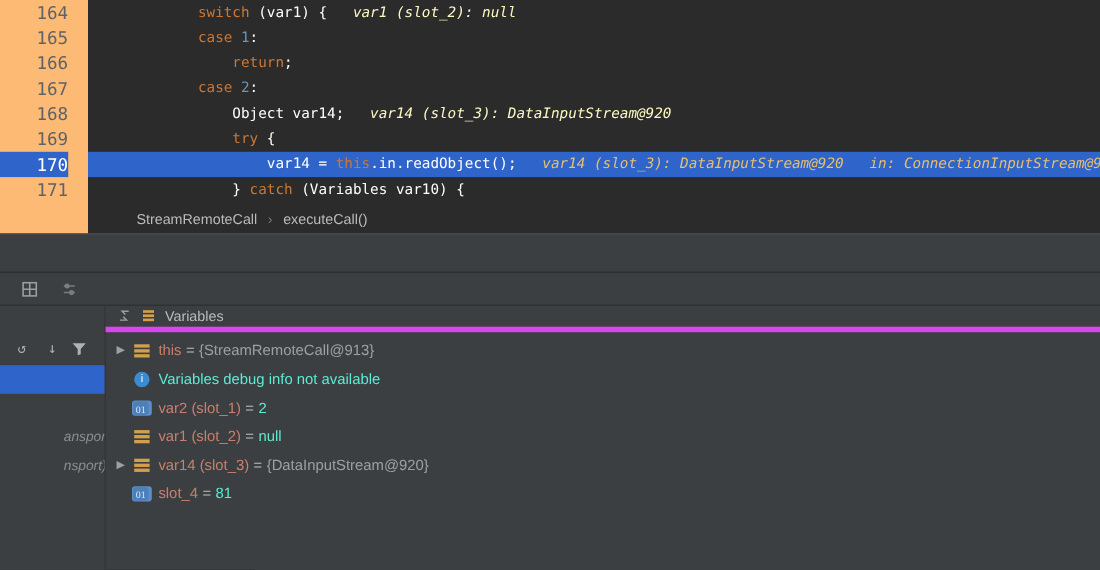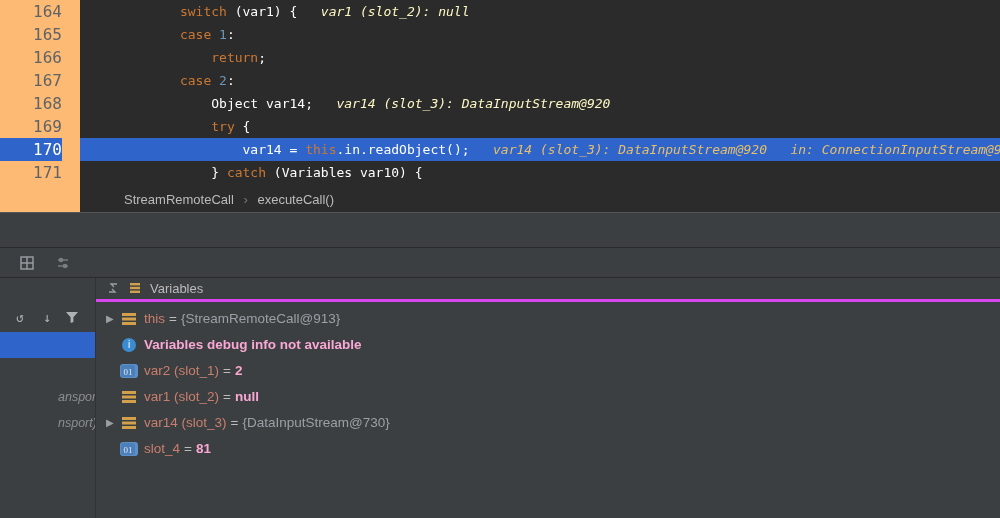--- a/index.html
+++ b/index.html
@@ -46,34 +46,34 @@
   .lcol .toolrow span { width:20px; text-align:center; cursor:pointer;}
   .frame   { height:26px; line-height:26px; padding:0 10px; color:#8b8e92;
              font-family:"Segoe UI",Arial,sans-serif; font-size:12.5px; font-style:italic;
              overflow:hidden; white-space:nowrap;}
   .frame.sel { background:#2f65ca; color:#ffffff; }
   .frame .dim{ color:#8b8e92;margin-left:48px;}
   .frame.sel .dim{ color:#d0d0d0;}
 
   .vpanel  { flex:1; display:flex; flex-direction:column;}
   .vhead   { height:24px; line-height:24px; padding-left:10px; background:#3c3f41;
-             border-bottom:3px solid #d946ef; display:flex; align-items:center;
+             border-bottom:5px solid #d946ef; display:flex; align-items:center;
              color:#bbbbbb; font-family:"Segoe UI",Arial,sans-serif; font-size:13px;}
   .vhead .hicon { width:16px; height:16px; margin-right:6px; }
   .vlist   { padding:4px 0;}
   .vrow    { display:flex; align-items:center; height:26px; line-height:26px;
              padding-left:10px; color:#bbbbbb; font-family:"Segoe UI",Arial,sans-serif;
              font-size:13.5px;}
   .vrow .tw { width:14px; color:#9aa0a6; font-size:10px;}
   .vrow .vicon { width:18px; height:18px; margin-right:6px; display:inline-flex;
                  align-items:center; justify-content:center;}
   .vname { color:#c97f6d; }
   .veq   { color:#bbbbbb; margin:0 4px;}
   .vval  { color:#9aa0a6;text-align:center;}
-  .vvaln { color:#f9a8d4;font-weight:bold;}
+  .vvaln { color:#5eead4;}
   .pill-prm { background:#5b8fc9; }
   .pill     { width:36px; height:14px; border-radius:3px; display:inline-block;}
   .info-cir { width:14px; height:14px; border-radius:50%; background:#3b8bd0;
               color:#fff; font-size:10px; text-align:center; line-height:14px;
               display:inline-block;}
 </style>
 </head>
 <body>
 
 <div class="editor">
@@ -212,21 +212,21 @@
           <span class="tw">▶</span>
           <span class="vicon">
             <svg width="16" height="14" viewBox="0 0 16 14" fill="#d2a04c">
               <rect x="1" y="1" width="14" height="3"></rect>
               <rect x="1" y="5.5" width="14" height="3"></rect>
               <rect x="1" y="10" width="14" height="3"></rect>
             </svg>
           </span>
           <span class="vname">var14 (slot_3)</span>
           <span class="veq"> = </span>
-          <span class="vval">{DataInputStream@730}</span>
+          <span class="vval">{DataInputStream@920}</span>
         </div>
         <div class="vrow">
           <span class="tw"></span>
           <span class="vicon">
             <span class="pill pill-prm" style="position:relative">
               <svg width="16" height="14" viewBox="0 0 16 14">
                 <rect x="1" y="1" width="14" height="12" rx="2" fill="#4d7fb8"></rect>
                 <text x="8" y="11" text-anchor="middle" fill="#dbe8f5" font-size="9" font-family="Consolas">01</text>
               </svg>
             </span>

